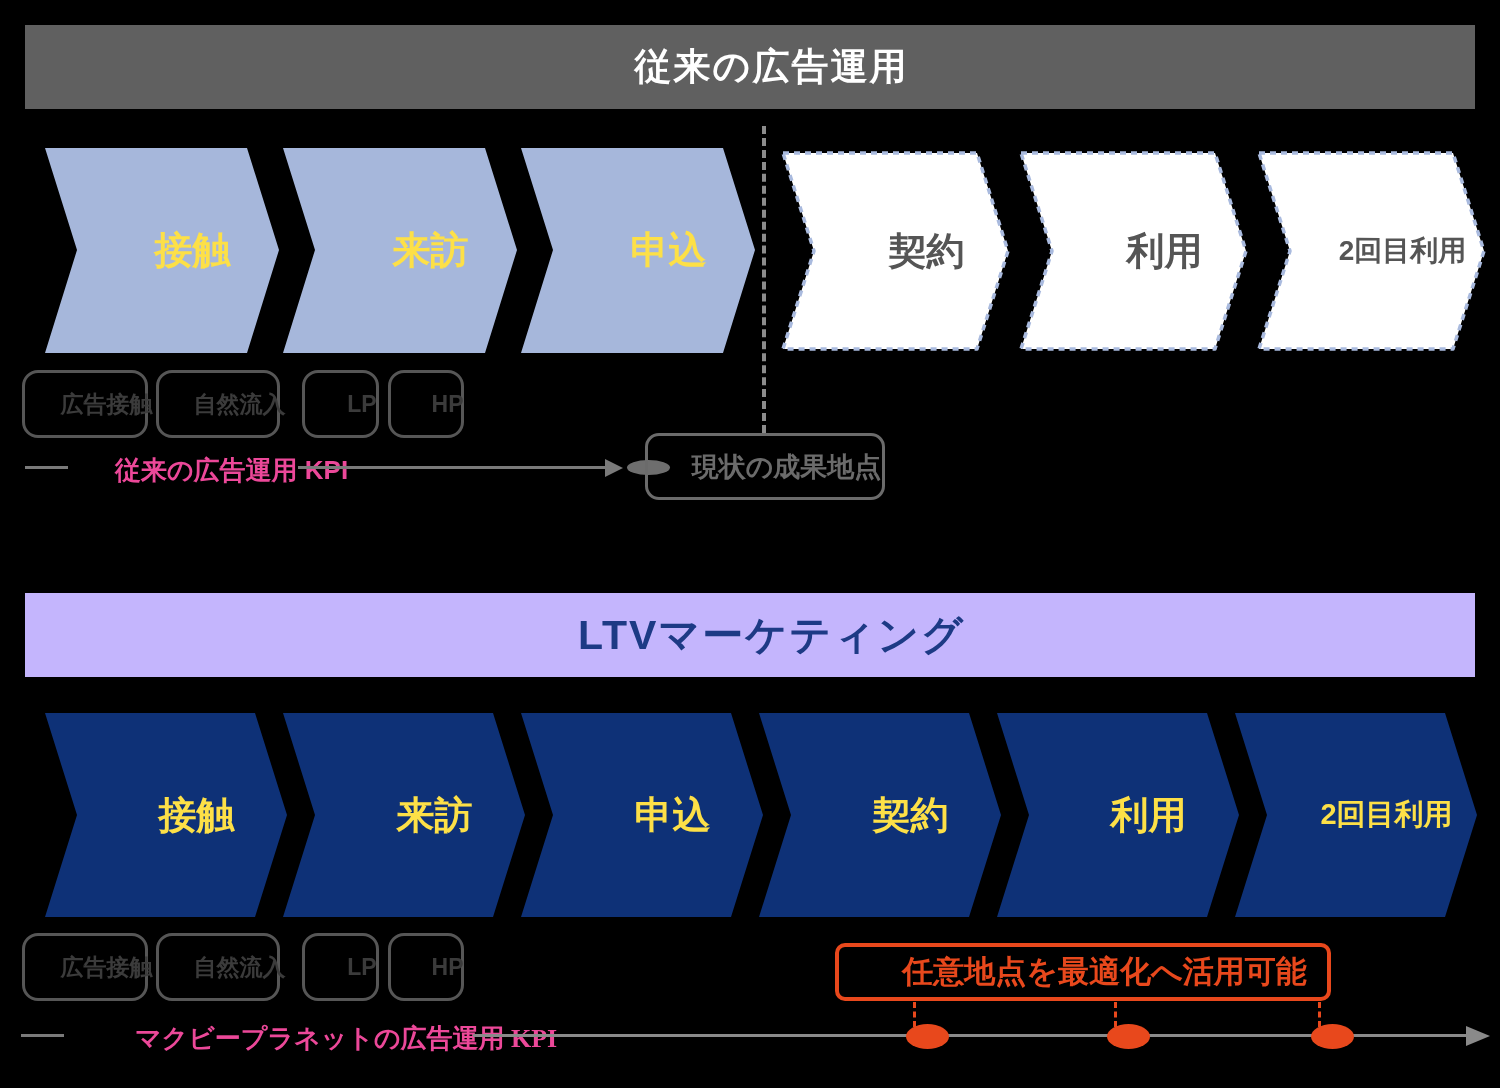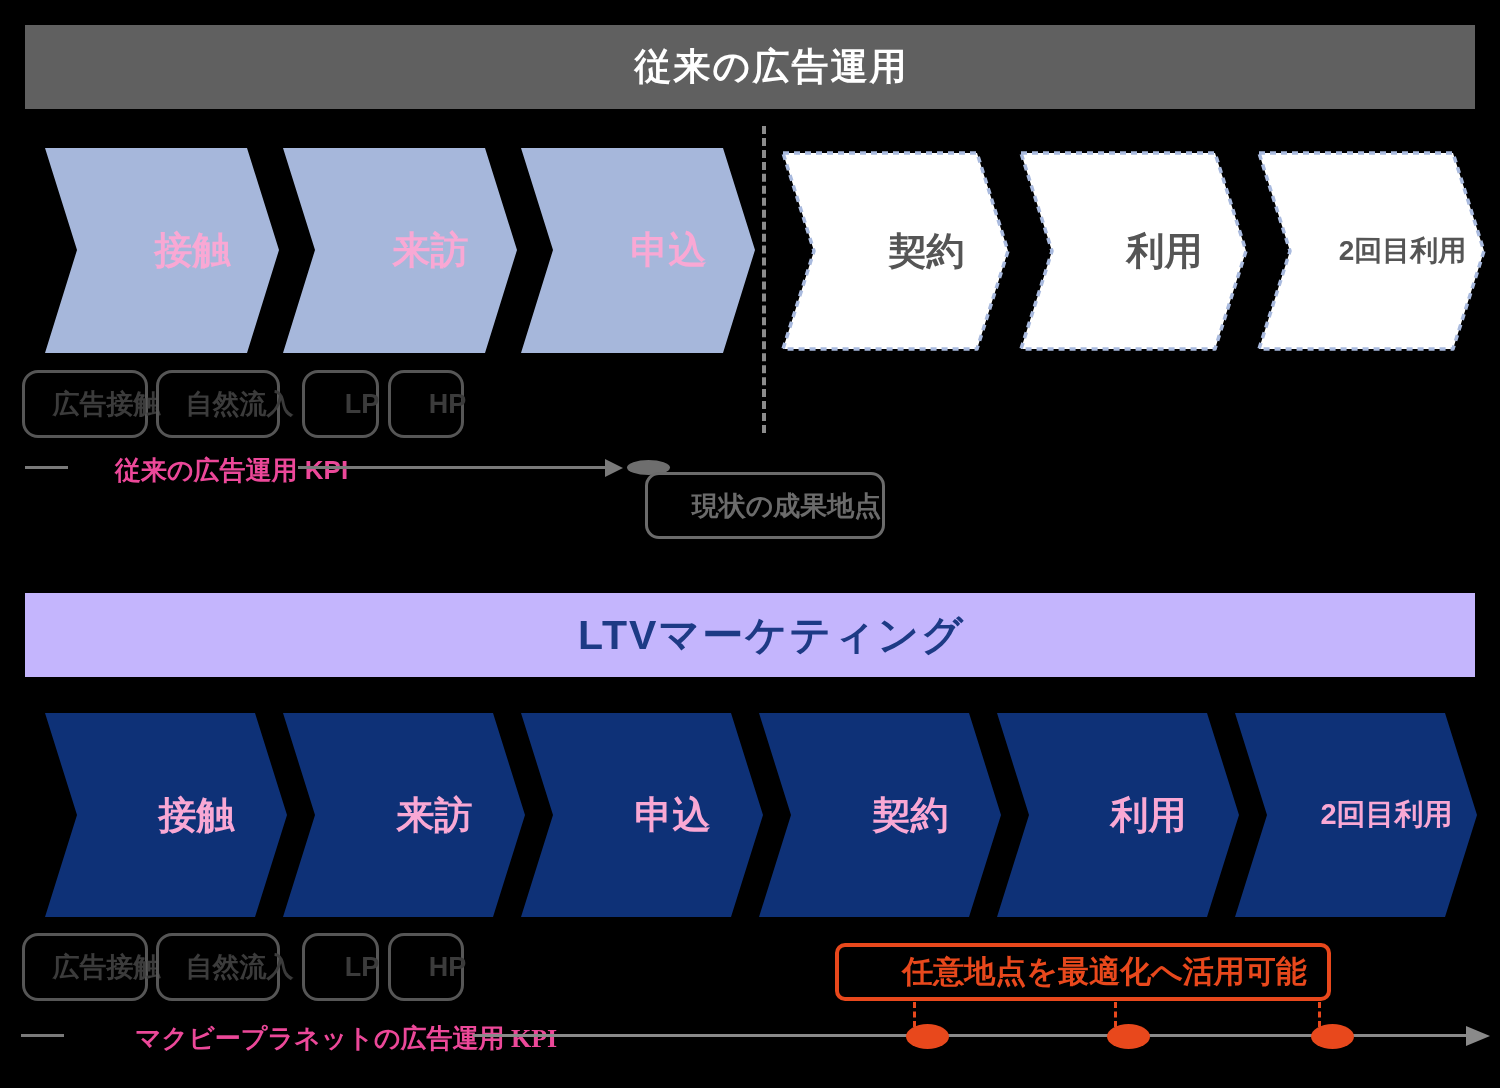--- a/index.html
+++ b/index.html
@@ -10,37 +10,37 @@
   .abs{position:absolute;box-sizing:border-box;padding-left:43px;}
 
   
   .bar{left:25px;width:1450px;height:84px;display:flex;align-items:center;justify-content:center;}
   .bar-gray{top:25px;background:#606060;color:#ffffff;font-size:37px;font-weight:bold;letter-spacing:2px;}
   .bar-yellow{top:593px;background:#c4b5fd;color:#1d3a85;font-size:41px;font-weight:bold;letter-spacing:2px;}
 
   
   .arrow{height:205px;display:flex;align-items:center;justify-content:center;}
   .arrow svg{position:absolute;left:0;top:0;width:100%;height:100%;}
-  .arrow .lbl{position:relative;padding-left:18px;font-weight:bold;font-size:38px;color:#f9a8d4;white-space:nowrap;}
+  .arrow .lbl{position:relative;padding-left:18px;font-weight:bold;font-size:38px;color:#fde047;white-space:nowrap;}
   .arrow.sm .lbl{font-size:29px;}
   .arrow.ghost .lbl{color:#555555;}
   .arrow.ghost.sm .lbl{font-size:28px;}
 
   
   .tag{height:68px;border:3px solid #565656;border-radius:16px;display:flex;align-items:center;justify-content:center;
-       color:#3b3b3b;font-weight:bold;font-size:27px;white-space:nowrap;}
+       color:#3b3b3b;font-weight:bold;font-size:23px;white-space:nowrap;}
 
   
   .hline{height:3px;background:#7a7a7a;}
   .kpi-text{color:#ec4899;font-weight:bold;font-size:26px;white-space:nowrap;}
   .arrowhead{width:0;height:0;border-top:9px solid transparent;border-bottom:9px solid transparent;}
   .dot-gray{width:15px;height:15px;border-radius:50%;background:#6e6e6e;}
 
   .result-box{left:645px;top:433px;width:240px;height:67px;border:3px solid #6b6b6b;border-radius:14px;
-      display:flex;align-items:center;justify-content:center;color:#6b6b6b;font-weight:bold;font-size:27px;margin-top:39px;}
+      display:flex;align-items:center;justify-content:center;color:#6b6b6b;font-weight:bold;font-size:27px;}
 
   .vdash{left:762px;top:126px;height:307px;width:0;border-left:4px dashed #8c8c8c;}
 
   
   .hl-box{left:835px;top:943px;width:496px;height:58px;border:4px solid #e8481c;border-radius:10px;
       display:flex;align-items:center;justify-content:center;color:#e8481c;font-weight:bold;font-size:31px;}
   .stem{width:0;border-left:3px dashed #e8481c;height:25px;top:1002px;}
   .dot-orange{width:18px;height:25px;border-radius:50%;background:#e8481c;top:1024px;}
 </style>
 </head>

